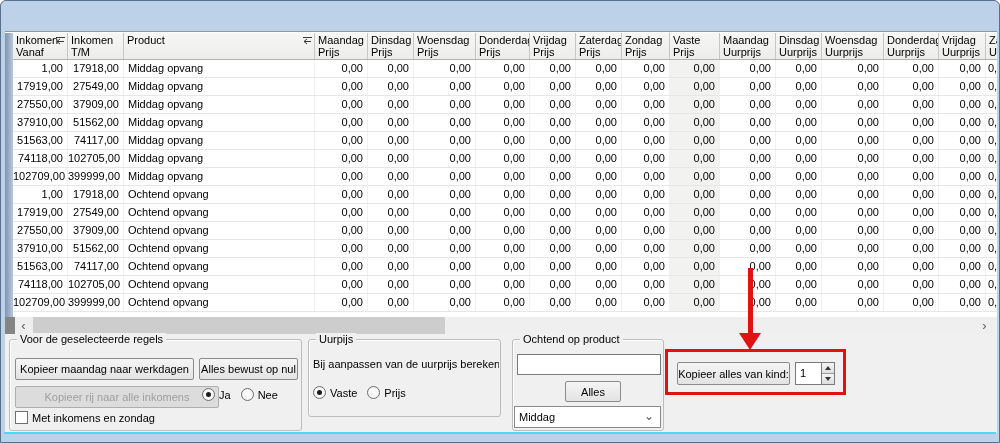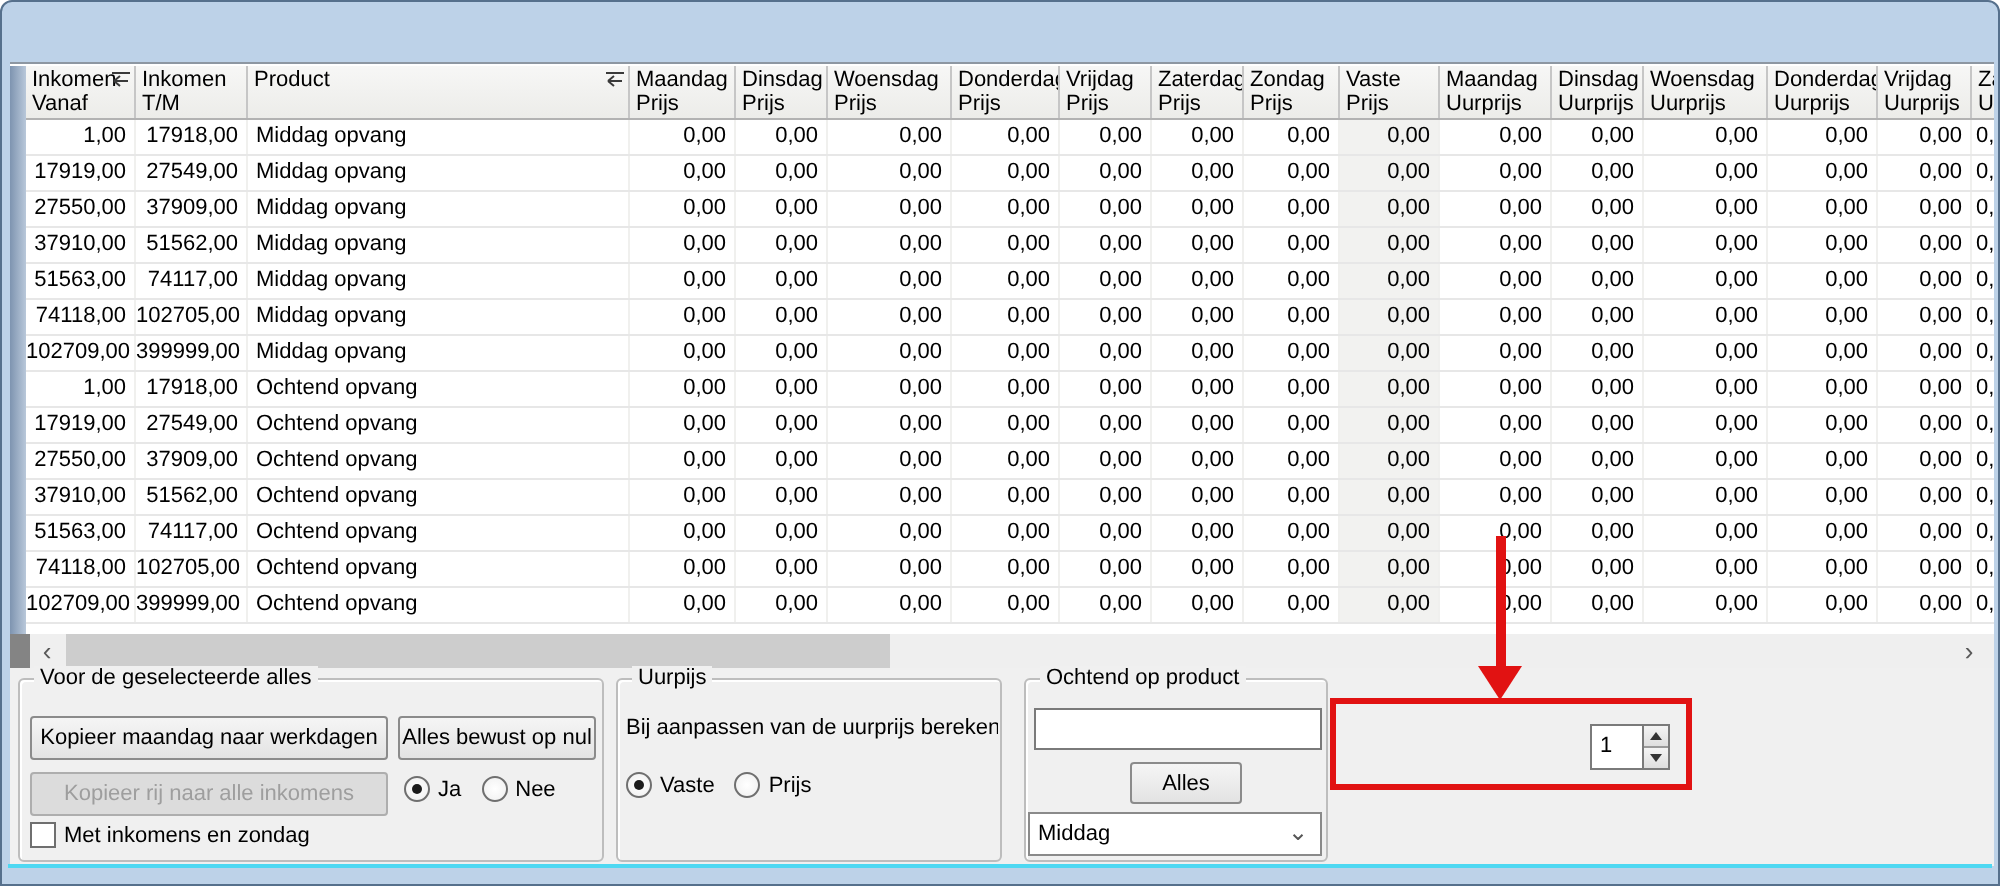--- a/index.html
+++ b/index.html
@@ -453,57 +453,58 @@
         </div>
       <div class="sb-thumb"></div>
       <div class="sb-arrow sb-right">
           <span>›</span>
         </div>
     </div>
 
     <div class="bottom">
 
       <div class="groupbox" style="left:4px;top:5px;width:293px;height:92px;">
-        <span class="gb-label">Voor de geselecteerde alles</span>
+        <span class="gb-label">Voor de geselecteerde regels</span>
       </div>
       <div class="btn" style="left:194px;top:24px;width:99px;height:22px;">Alles bewust op nul</div>
       <div class="btn" style="left:10px;top:24px;width:179px;height:22px;">Kopieer maandag naar werkdagen</div>
-      <div class="btn btn-disabled" style="left:10px;top:52px;width:179px;height:22px;">Kopieer rij naar alle inkomens</div>
+      <div class="btn btn-disabled" style="left:10px;top:52px;width:204px;height:22px;">Kopieer rij naar alle inkomens</div>
       <div class="radio-row" style="left:197px;top:54px;">
         <span class="radio checked"></span>
         <span>Ja</span>
         <span class="radio" style="margin-left:6px;"></span>
         <span>Nee</span>
       </div>
       <div class="cb-row" style="left:10px;top:77px;">
         <span class="checkbox"></span>
         <span>Met inkomens en zondag</span>
       </div>
 
-      <div class="groupbox" style="left:303px;top:5px;width:193px;height:92px;">
+      <div class="groupbox" style="left:303px;top:5px;width:193px;height:78px;">
         <span class="gb-label">Uurpijs</span>
       </div>
       <div class="gb-text" style="left:308px;top:24px;width:186px;overflow:hidden;">Bij aanpassen van de uurprijs berekenen:</div>
       <div class="radio-row" style="left:308px;top:52px;">
         <span class="radio checked"></span>
         <span>Vaste</span>
         <span class="radio" style="margin-left:6px;"></span>
         <span>Prijs</span>
       </div>
 
       <div class="groupbox" style="left:507px;top:5px;width:152px;height:92px;">
         <span class="gb-label">Ochtend op product</span>
       </div>
       <input class="textinput" style="left: 512px; top: 20px; width: 144px; height: 21px;" value="">
       <div class="btn" style="left:560px;top:47px;width:56px;height:21px;">Alles</div>
       <div class="dropdown" style="left:509px;top:72px;width:147px;height:22px;">
         <span>Middag</span>
         <span class="dd-chevron">⌄</span>
       </div>
 
+      <div class="btn" style="left:672px;top:28px;width:113px;height:23px;">Kopieer alles van kind:</div>
       <div class="spinner" style="left:790px;top:28px;">
         <div class="spin-field">1</div>
         <div class="spin-btns">
           <div class="spin-up">
               <span class="tri-up"></span>
             </div>
           <div class="spin-down">
               <span class="tri-down"></span>
             </div>
         </div>

